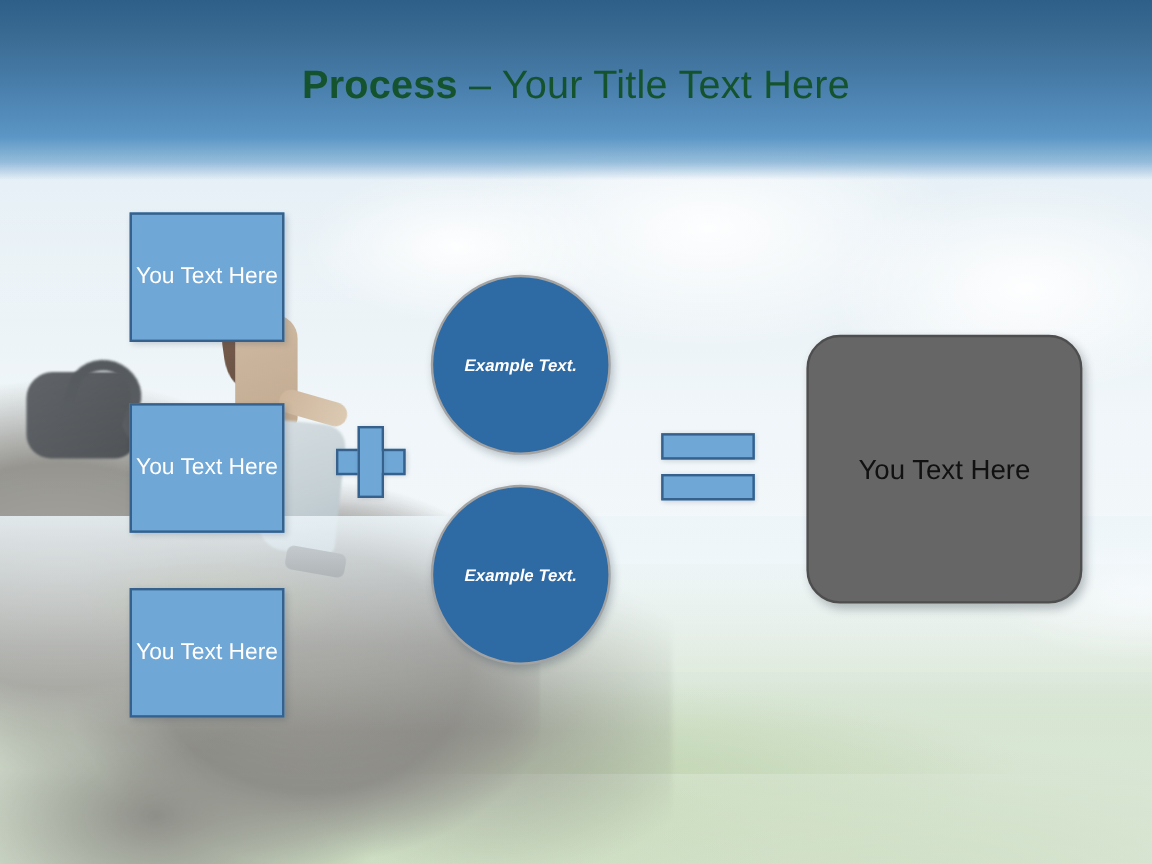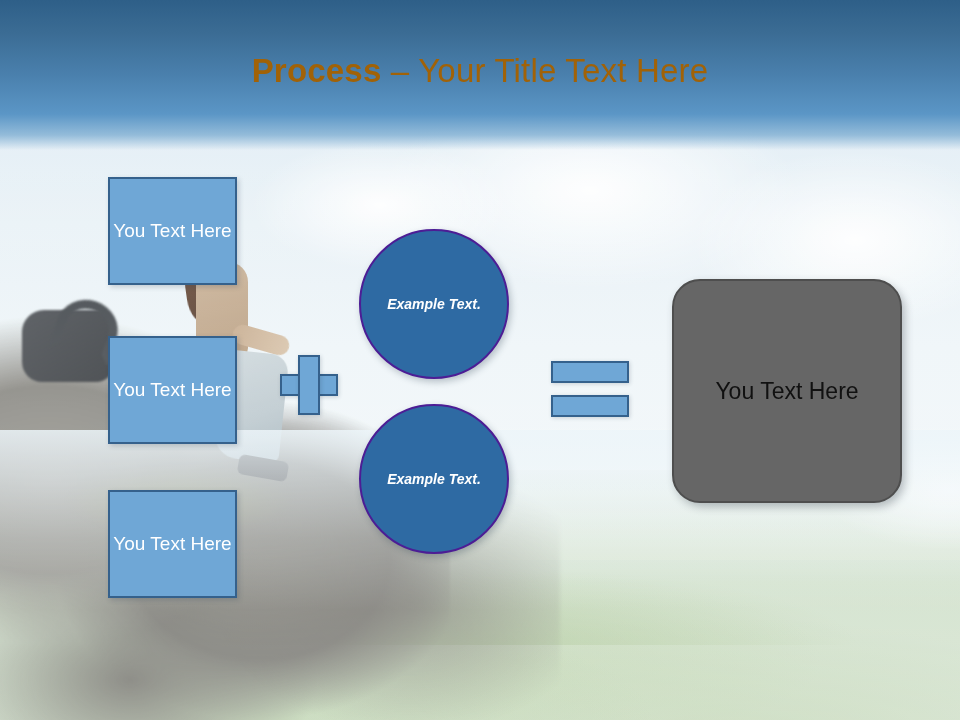--- a/index.html
+++ b/index.html
@@ -130,21 +130,21 @@
   
   .header-band {
     position:absolute; left:0; top:0; width:960px; height:150px;
     background:linear-gradient(180deg,
       #2e5f88 0%, #3b6c94 22%, #4a80ad 50%, #5b96c6 76%,
       rgba(120,170,208,.75) 90%, rgba(160,198,225,0) 100%);
   }
   .slide-title {
     position:absolute; left:0; top:52px; width:960px;
     text-align:center;
-    color:#a16207;
+    color:#14532d;
     font-size:33px;
     letter-spacing:.2px;
     white-space:nowrap;
   }
   .slide-title .t-bold { font-weight:bold; }
   .slide-title .t-light { font-weight:normal; }
 
   
   .step-box {
     position:absolute;
@@ -178,21 +178,21 @@
     position:absolute; left:20px; top:21px; width:18px; height:18px;
     background:#6fa7d6;
   }
 
   
   .circle-node {
     position:absolute;
     width:150px; height:150px;
     border-radius:50%;
     background:#2e6aa3;
-    border:2px solid #4c1d95;
+    border:2px solid #a3a3a3;
     color:#ffffff;
     font-size:14px;
     font-weight:bold;
     font-style:italic;
     line-height:1.6;
     display:flex; align-items:center; justify-content:center;
     text-align:center;
     box-shadow:2px 3px 7px rgba(30,50,70,.28);
   }
   .circle-node.c-top { left:359px; top:229px; }

